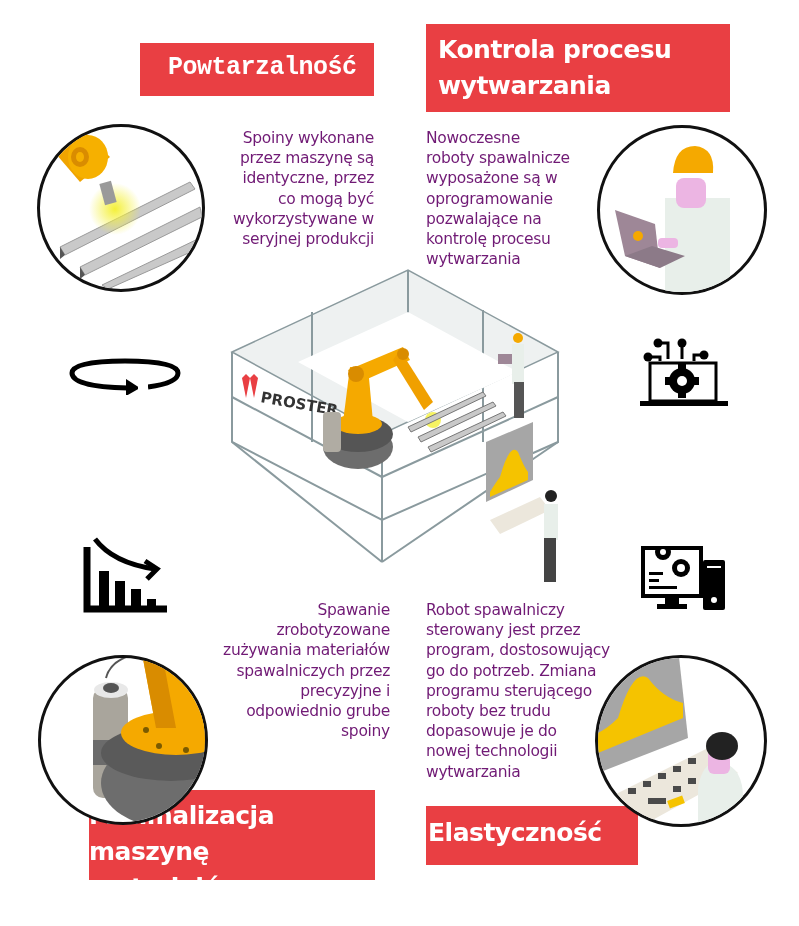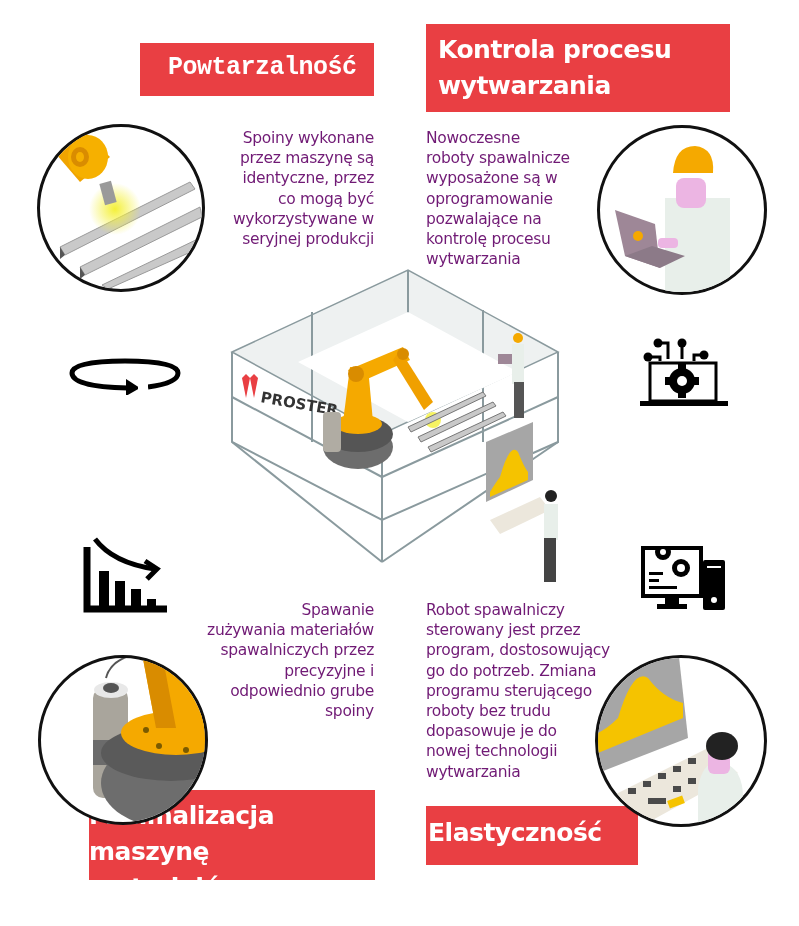--- a/index.html
+++ b/index.html
@@ -49,22 +49,23 @@
 <div class="desc" style="left:426px;top:128px;">
   <span>Nowoczesne</span>
   <span>roboty spawalnicze</span>
   <span>wyposażone są w</span>
   <span>oprogramowanie</span>
   <span>pozwalające na</span>
   <span>kontrolę procesu</span>
   <span>wytwarzania</span>
 </div>
 
-<div class="desc right" style="right:425px;top:600px;">
+<div class="desc right" style="right:409px;top:600px;">
   <span>Spawanie</span>
+  <span>zrobotyzowane</span>
   <span>zużywania materiałów</span>
   <span>spawalniczych przez</span>
   <span>precyzyjne i</span>
   <span>odpowiednio grube</span>
   <span>spoiny</span>
 </div>
 
 <div class="desc" style="left:426px;top:600px;">
   <span>Robot spawalniczy</span>
   <span>sterowany jest przez</span>

